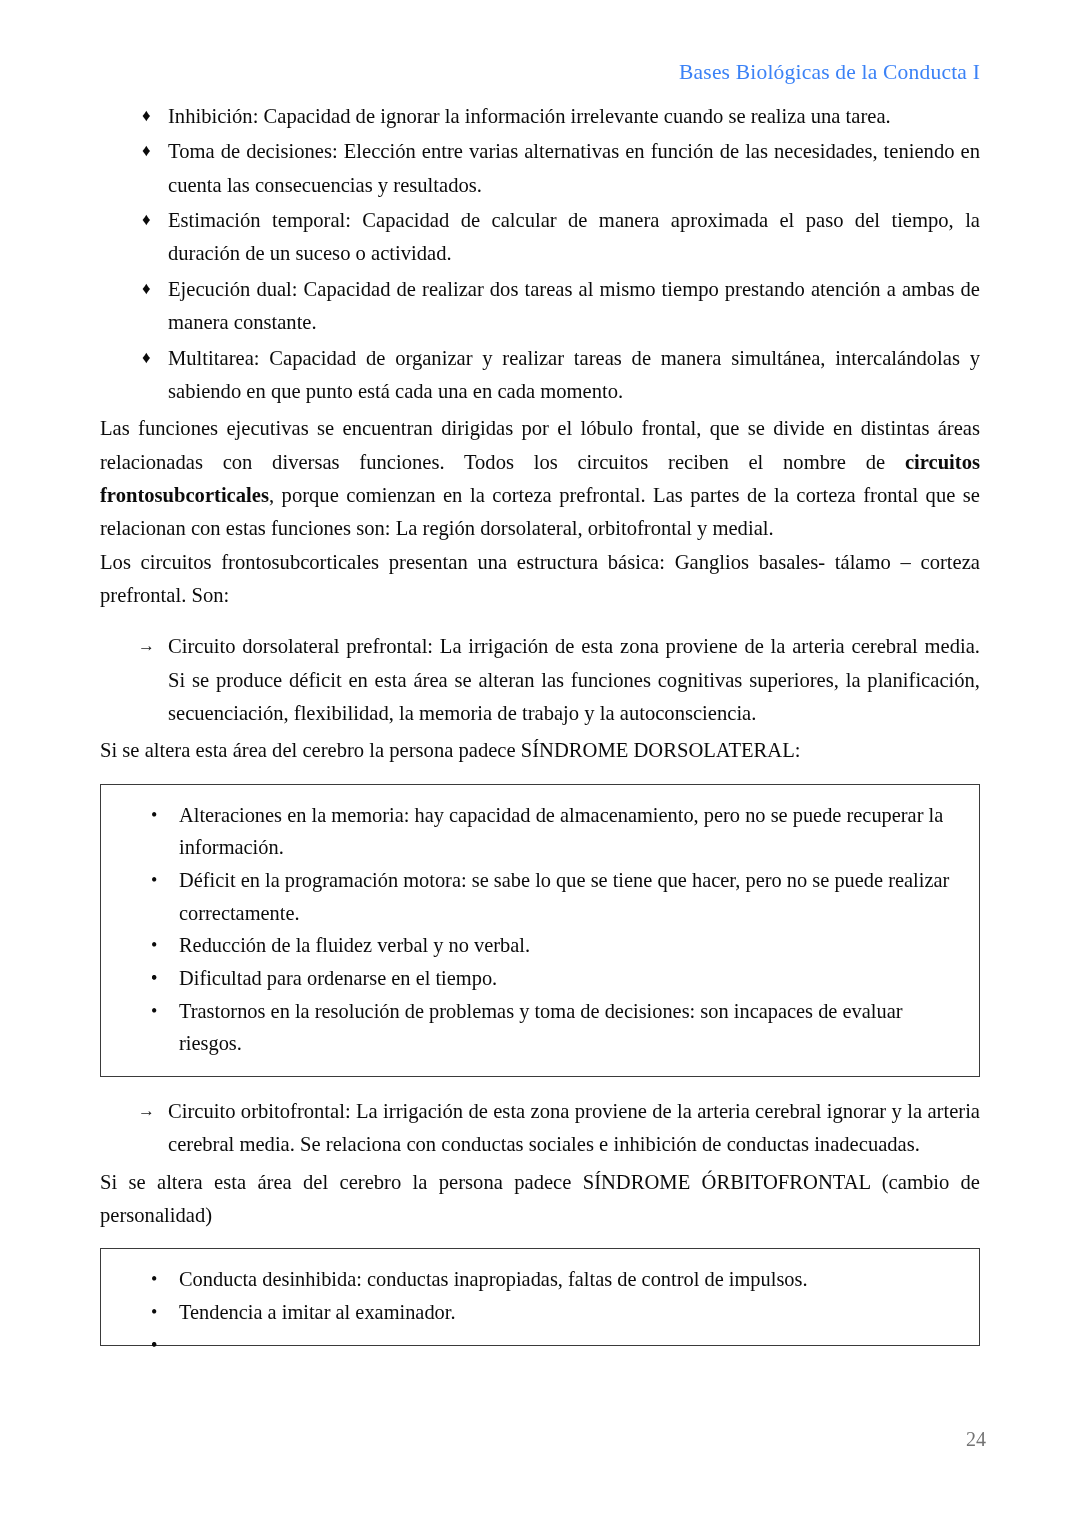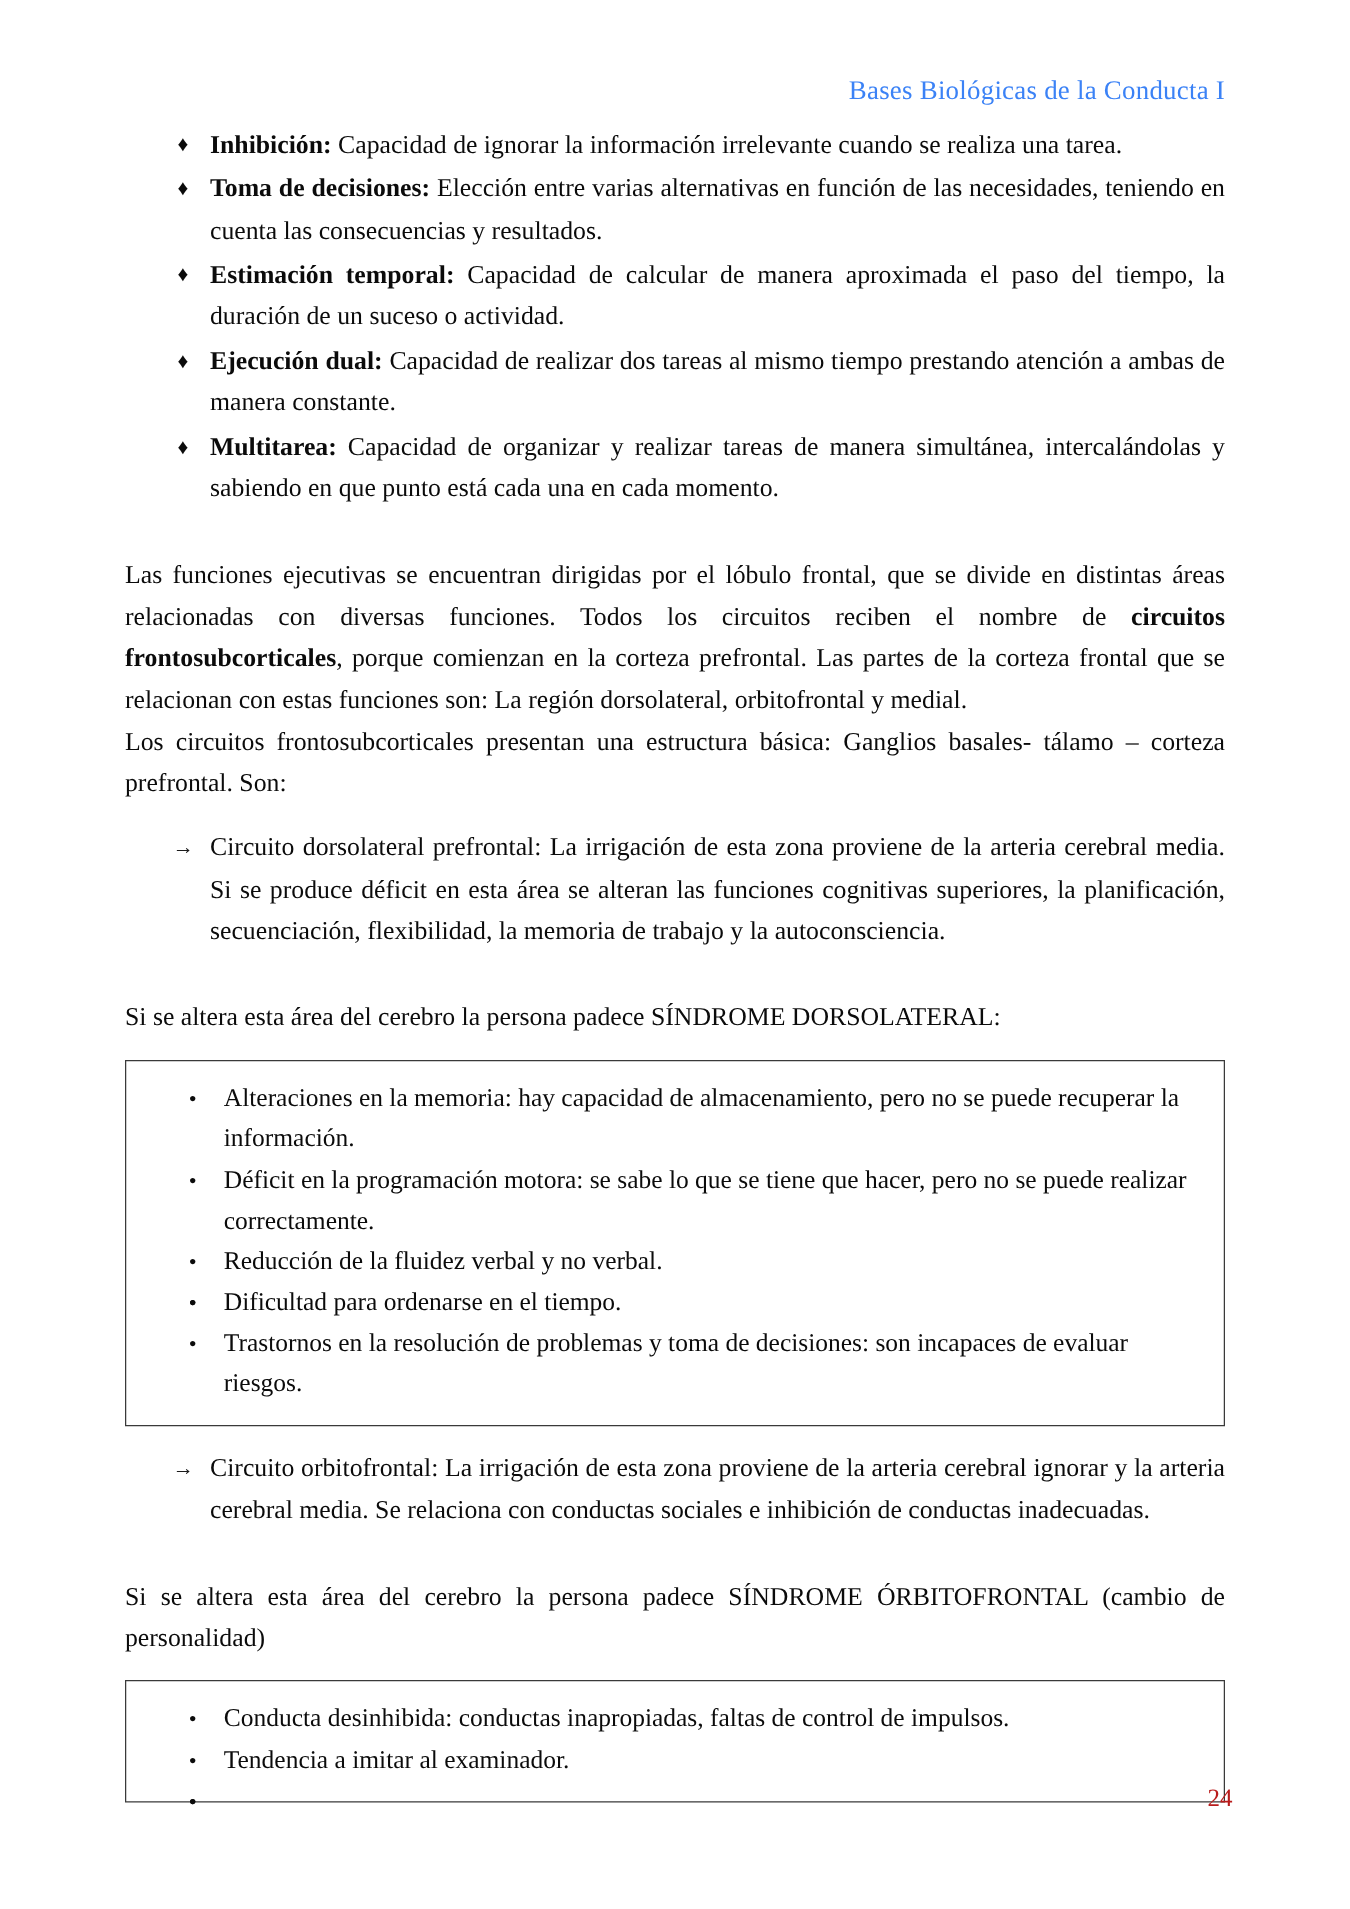--- a/index.html
+++ b/index.html
@@ -56,32 +56,32 @@
   .diamond-item .bullet-glyph {
     position: absolute;
     left: 42px;
     top: 0;
     font-size: 17px;
     line-height: 1.92;
     color: #0b0b0b;
   }
   .diamond-item b,
   .lead {
-    font-weight: bold;
+    font-weight: normal;
   }
 
   
   .para {
     font-size: 20.6px;
     line-height: 1.62;
     text-align: justify;
     text-justify: inter-word;
     margin: 0;
   }
-  .para.gap-top { margin-top: 36px; }
+  .para.gap-top { margin-top: 4px; }
   .para.gap-small { }
   .para strong { font-weight: bold; }
 
   
   .arrow-list {
     margin: 18px 0 0 0;
     padding: 0;
     list-style: none;
   }
   .arrow-item {
@@ -129,21 +129,21 @@
     line-height: 1.78;
     color: #0b0b0b;
   }
 
   
   .page-number {
     position: absolute;
     right: 94px;
     bottom: 76px;
     font-size: 20px;
-    color: #b91c1c;
+    color: #737373;
     font-family: Liberation Serif, serif;
   }
 </style>
 </head>
 <body>
 
 <div class="page">
 
   <div class="running-header">Bases Biológicas de la Conducta I</div>
 

